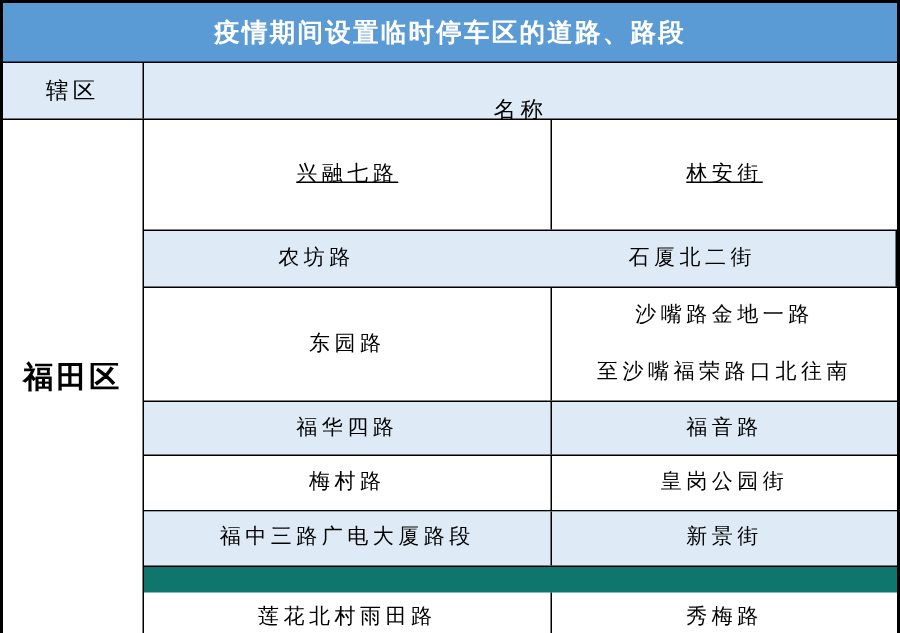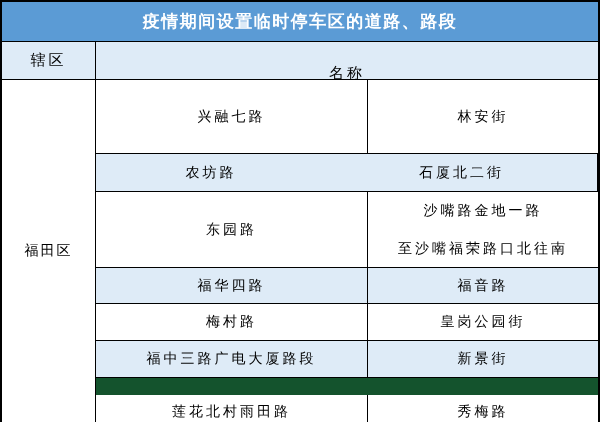--- a/index.html
+++ b/index.html
@@ -15,21 +15,21 @@
     position: relative;
     width: 600px;
     height: 422px;
     border: 2px solid var(--border);
     border-bottom: none;
     overflow: hidden;
     display: flex;
     flex-direction: column;
     font-family: "Liberation Serif", serif;
     color: var(--cell-text);
-    background: #14532d;
+    background: #0f766e;
   }
   .title {
     height: 40px;
     flex: 0 0 40px;
     background: var(--title-bg);
     color: var(--title-text);
     border-bottom: 1px solid var(--border);
     display: flex;
     align-items: center;
     justify-content: center;
@@ -68,38 +68,38 @@
     display: flex;
     min-height: 0;
   }
   .district-cell {
     width: 94px;
     flex: 0 0 94px;
     border-right: 1px solid var(--border);
     display: flex;
     align-items: center;
     justify-content: center;
-    font-weight: normal;
-    font-size: 14px;
+    font-weight: bold;
+    font-size: 20px;
     letter-spacing: 2px;
     background: #fff;
   }
   .rows {
     flex: 1;
     display: flex;
     flex-direction: column;
     min-width: 0;
   }
   .body-row {
     display: flex;
     border-bottom: 1px solid var(--border);
     background: #fff;
   }
   .body-row:nth-child(even) { background: var(--alt-row-bg); }
-  .body-row:nth-child(1) { height: 74px; flex: 0 0 74px; }
+  .body-row:nth-child(1) { height: 74px; flex: 0 0 74px; text-decoration: underline; }
   .body-row:nth-child(2) { height: 38px; flex: 0 0 38px; }
   .body-row:nth-child(3) { height: 76px; flex: 0 0 76px; }
   .body-row:nth-child(4) { height: 24px; flex: 0 0 36px; }
   .body-row:nth-child(5) { height: 37px; flex: 0 0 37px; }
   .body-row:nth-child(6) { height: 37px; flex: 0 0 37px; justify-content: flex-end; }
   .body-row:nth-child(7) { height: 34px; flex: 0 0 34px; margin-top: 17px; }
   .body-row.partial { flex: 1; border-bottom: none; background: #fff; }
   .cell {
     display: flex;
     align-items: center;

